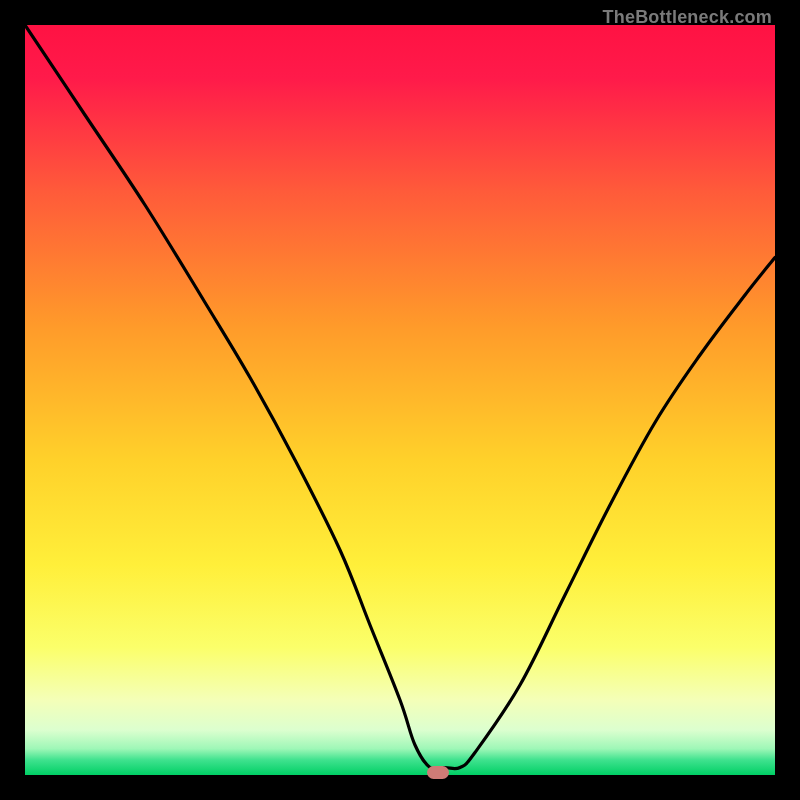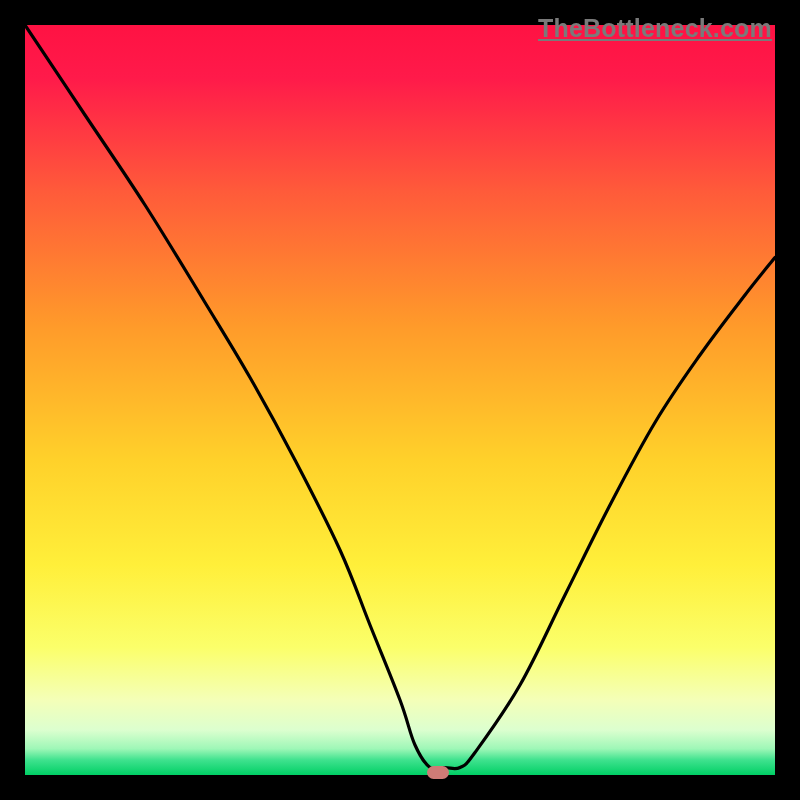--- a/index.html
+++ b/index.html
@@ -20,28 +20,27 @@
   }
   .plot-area {
     position: absolute;
     left: 0;
     top: 0;
     width: 750px;
     height: 750px;
   }
   .watermark {
     position: absolute;
-    top: 14px;
+    top: 7px;
     right: 28px;
     font-family: Arial, Helvetica, sans-serif;
-    font-size: 25px;
+    font-size: 18px;
     font-weight: bold;
     color: #7a7a7a;
     letter-spacing: 0.2px;
-    text-decoration: underline;
   }
   .marker {
     position: absolute;
     width: 22px;
     height: 13px;
     background: #cf7b76;
     border-radius: 7px;
   }
 </style>
 </head>

